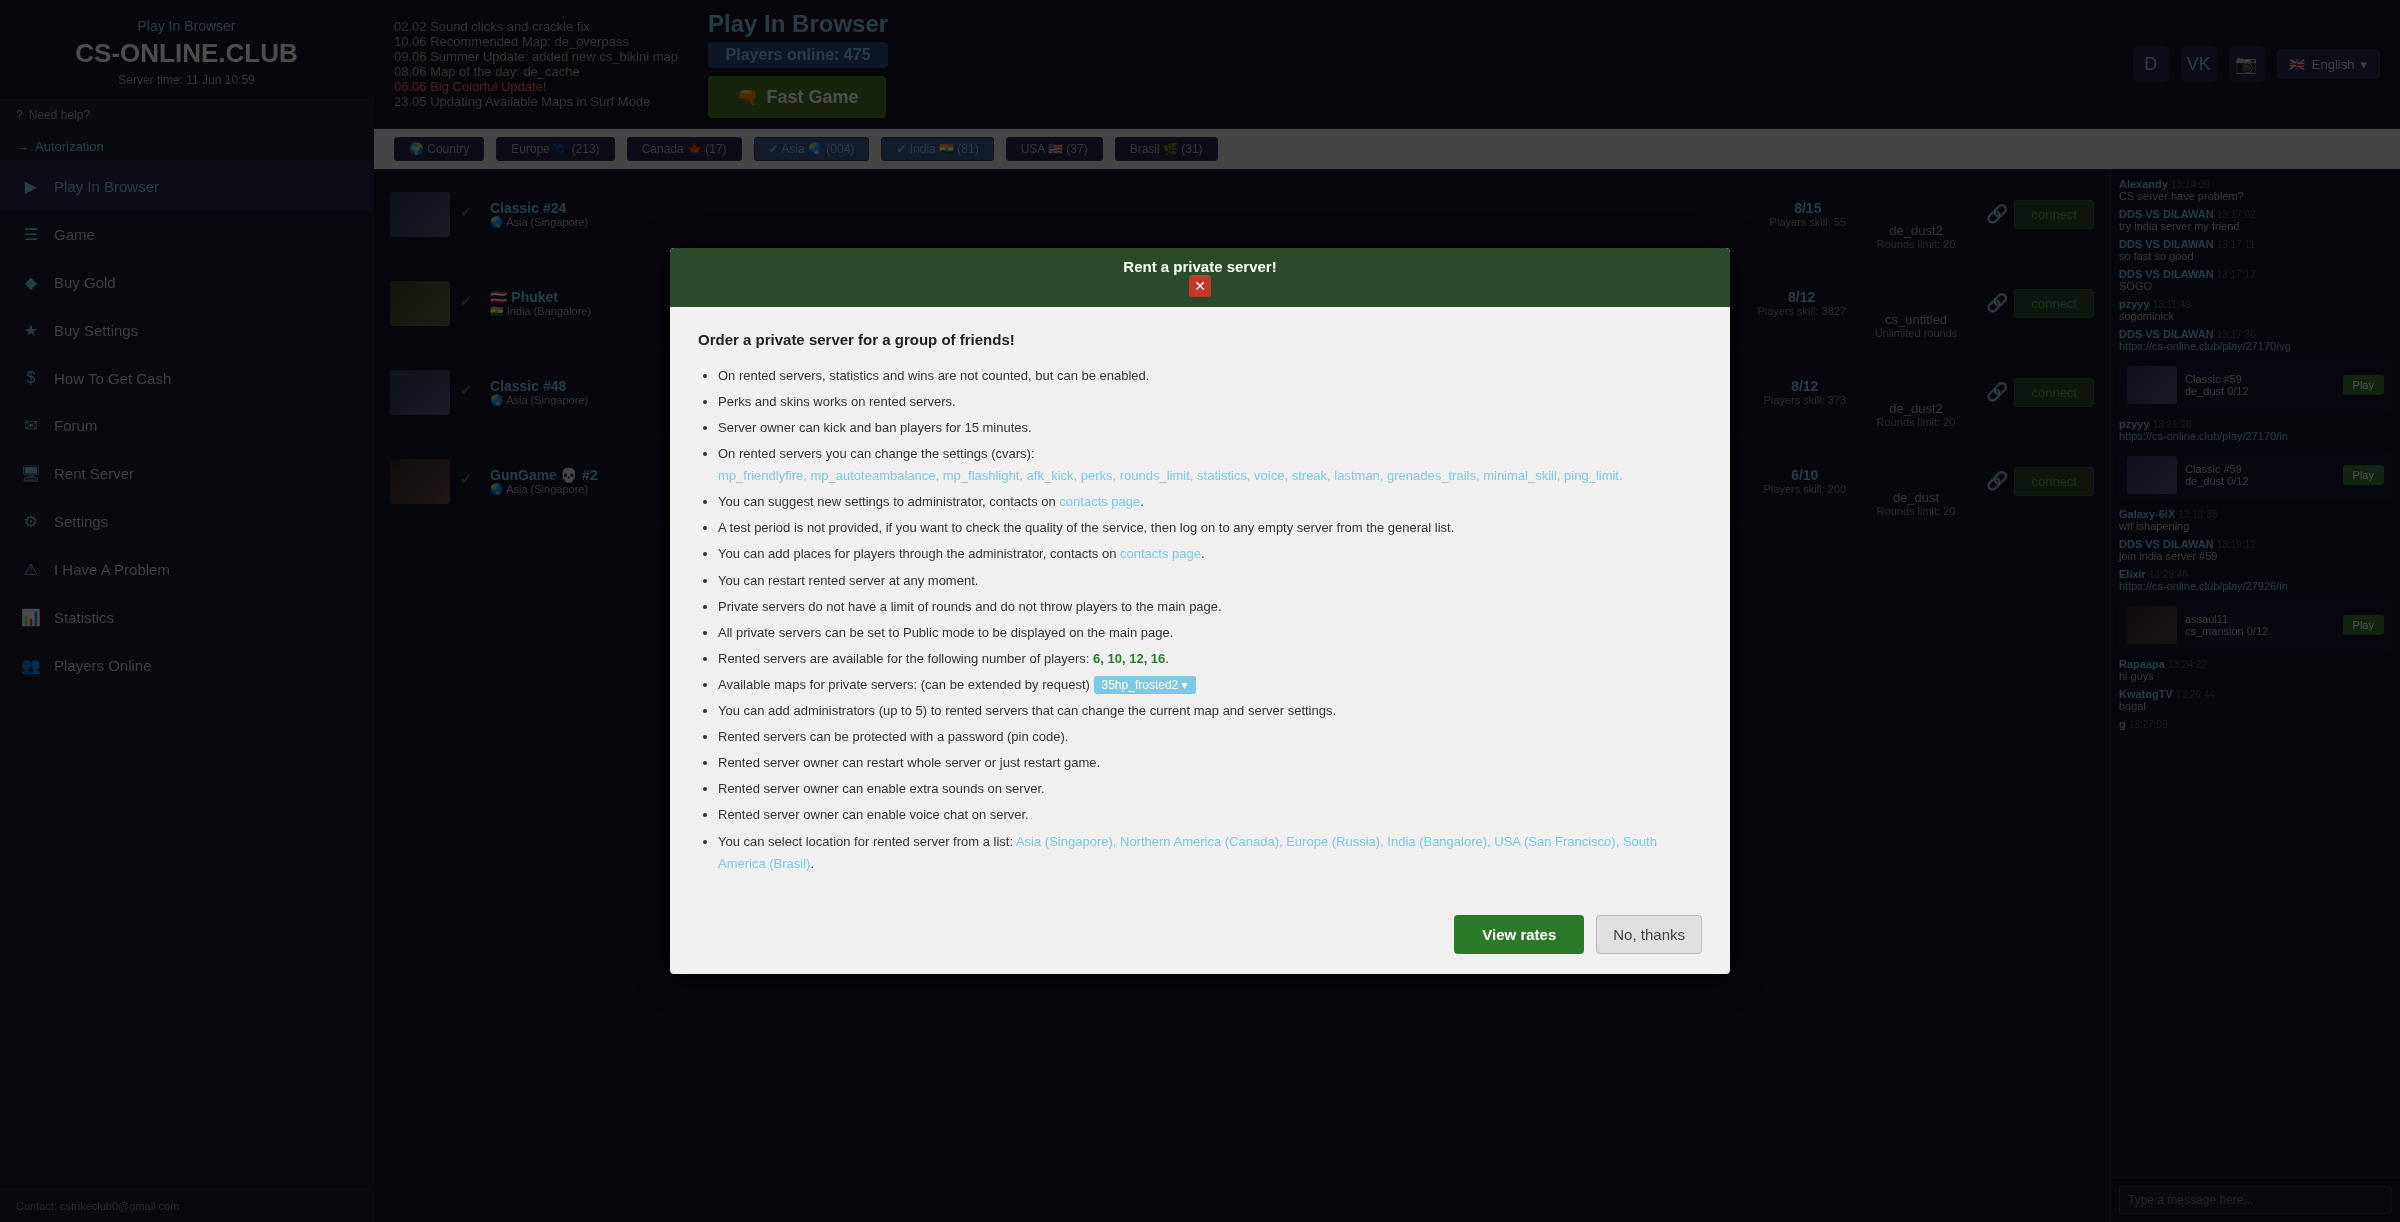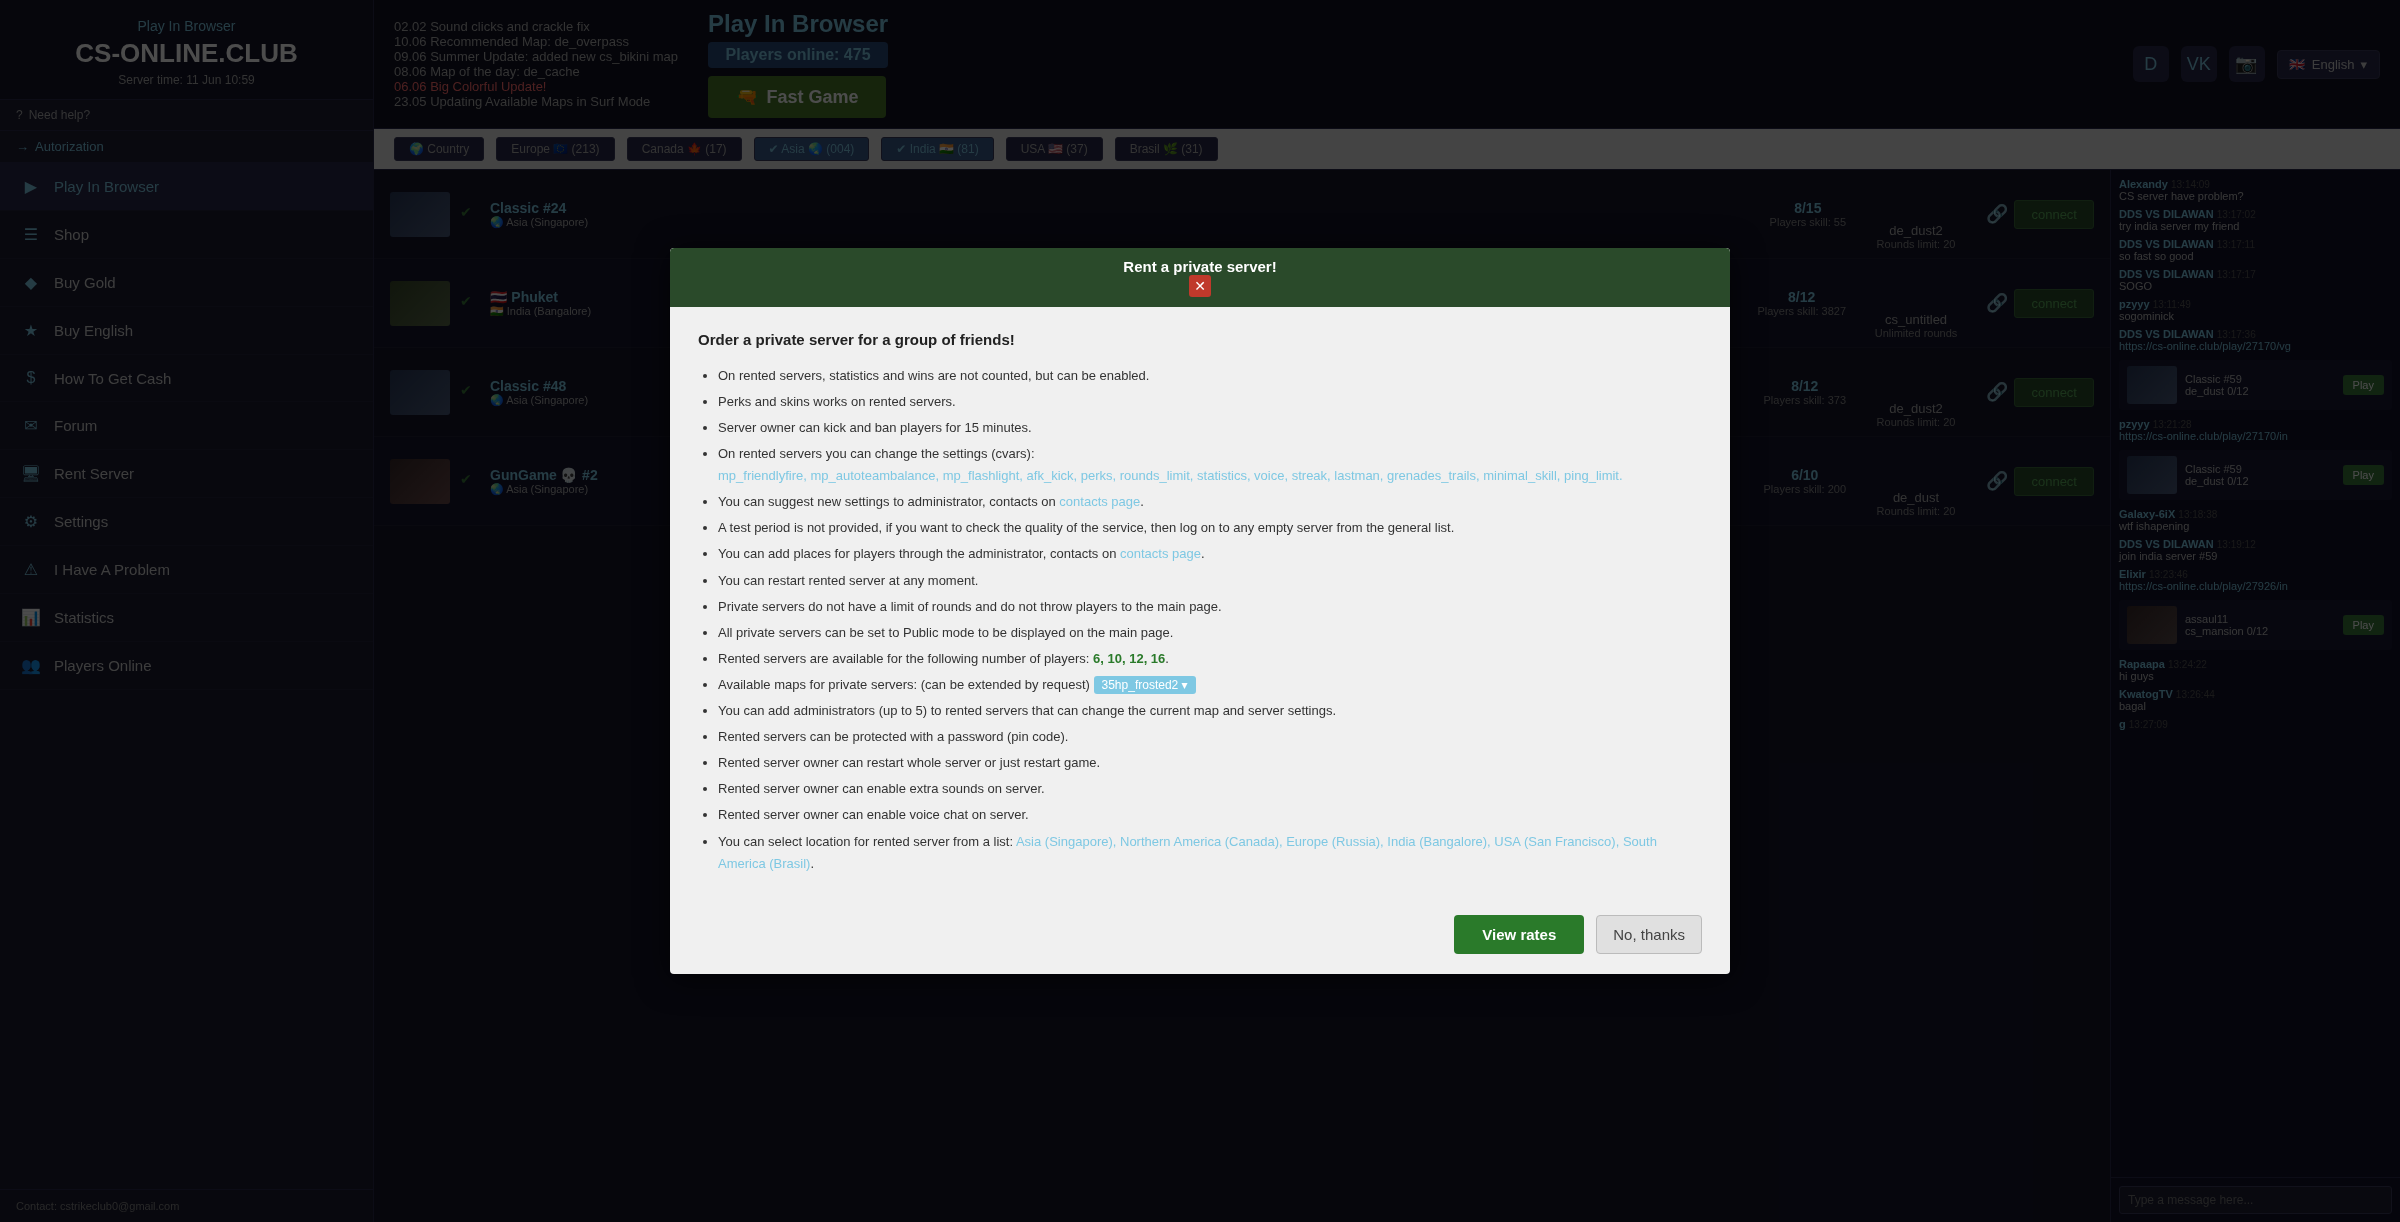--- a/index.html
+++ b/index.html
@@ -106,29 +106,29 @@
       <span>→</span>
       <span>Autorization</span>
     </div>
     <nav class="sidebar-nav">
       <div class="nav-item active">
         <span class="nav-icon">▶</span>
         <span>Play In Browser</span>
       </div>
       <div class="nav-item">
         <span class="nav-icon">☰</span>
-        <span>Shop</span>
+        <span>Game</span>
       </div>
       <div class="nav-item">
         <span class="nav-icon">◆</span>
         <span>Buy Gold</span>
       </div>
       <div class="nav-item">
         <span class="nav-icon">★</span>
-        <span>Buy English</span>
+        <span>Buy Settings</span>
       </div>
       <div class="nav-item">
         <span class="nav-icon">$</span>
         <span>How To Get Cash</span>
       </div>
       <div class="nav-item">
         <span class="nav-icon">✉</span>
         <span>Forum</span>
       </div>
       <div class="nav-item">

